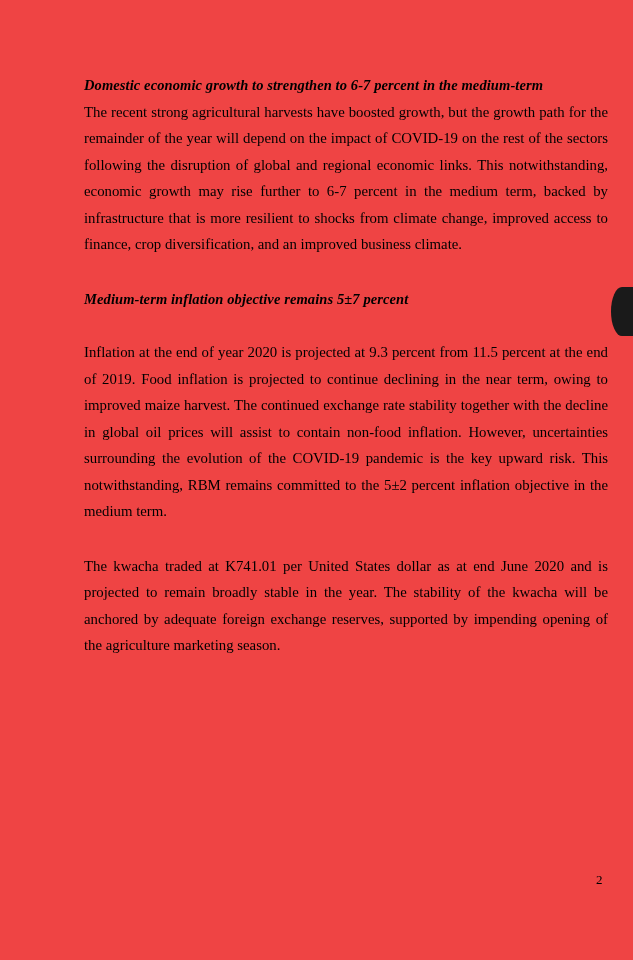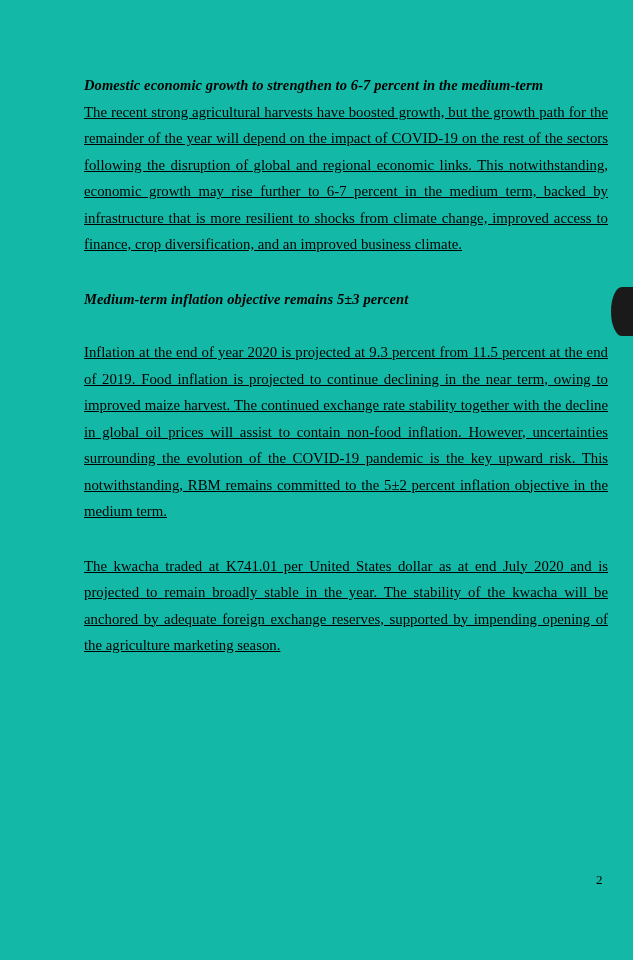--- a/index.html
+++ b/index.html
@@ -15,21 +15,21 @@
     font-family: "Liberation Serif", "DejaVu Serif", serif;
     color: #000000;
   }
 
   .page {
     position: absolute;
     top: 0;
     left: 0;
     width: 633px;
     height: 960px;
-    background: #14b8a6;
+    background: #ef4444;
   }
 
   .content {
     position: absolute;
     left: 84px;
     top: 72px;
     width: 524px;
   }
 
   .section {
@@ -45,21 +45,20 @@
     letter-spacing: 0.1px;
   }
 
   .para {
     font-size: 14.8px;
     line-height: 26.5px;
     text-align: justify;
     text-justify: inter-word;
     margin: 0;
     hyphens: none;
-    text-decoration: underline;
   }
   .gap-med { height: 27px; }
   .gap-large { height: 28px; }
 
   .page-number {
     position: absolute;
     left: 596px;
     top: 872px;
     font-size: 13px;
     line-height: 16px;
@@ -87,28 +86,28 @@
   <div class="content">
 
     <div class="section">
       <p class="heading">Domestic economic growth to strengthen to 6-7 percent in the medium-term</p>
       <p class="para">The recent strong agricultural harvests have boosted growth, but the growth path for the remainder of the year will depend on the impact of COVID-19 on the rest of the sectors following the disruption of global and regional economic links. This notwithstanding, economic growth may rise further to 6-7 percent in the medium term, backed by infrastructure that is more resilient to shocks from climate change, improved access to finance, crop diversification, and an improved business climate.</p>
     </div>
 
     <div class="gap-large"></div>
 
     <div class="section">
-      <p class="heading">Medium-term inflation objective remains 5±3 percent</p>
+      <p class="heading">Medium-term inflation objective remains 5±7 percent</p>
       <div class="gap-med"></div>
       <p class="para">Inflation at the end of year 2020 is projected at 9.3 percent from 11.5 percent at the end of 2019. Food inflation is projected to continue declining in the near term, owing to improved maize harvest. The continued exchange rate stability together with the decline in global oil prices will assist to contain non-food inflation. However, uncertainties surrounding the evolution of the COVID-19 pandemic is the key upward risk. This notwithstanding, RBM remains committed to the 5±2 percent inflation objective in the medium term.</p>
     </div>
 
     <div class="gap-large"></div>
 
     <div class="section">
-      <p class="para">The kwacha traded at K741.01 per United States dollar as at end July 2020 and is projected to remain broadly stable in the year.  The stability of the kwacha will be anchored by adequate foreign exchange reserves, supported by impending opening of the agriculture marketing season.</p>
+      <p class="para">The kwacha traded at K741.01 per United States dollar as at end June 2020 and is projected to remain broadly stable in the year.  The stability of the kwacha will be anchored by adequate foreign exchange reserves, supported by impending opening of the agriculture marketing season.</p>
     </div>
 
   </div>
 
   <div class="page-number">2</div>
 
 </div>
 
 </body></html>

